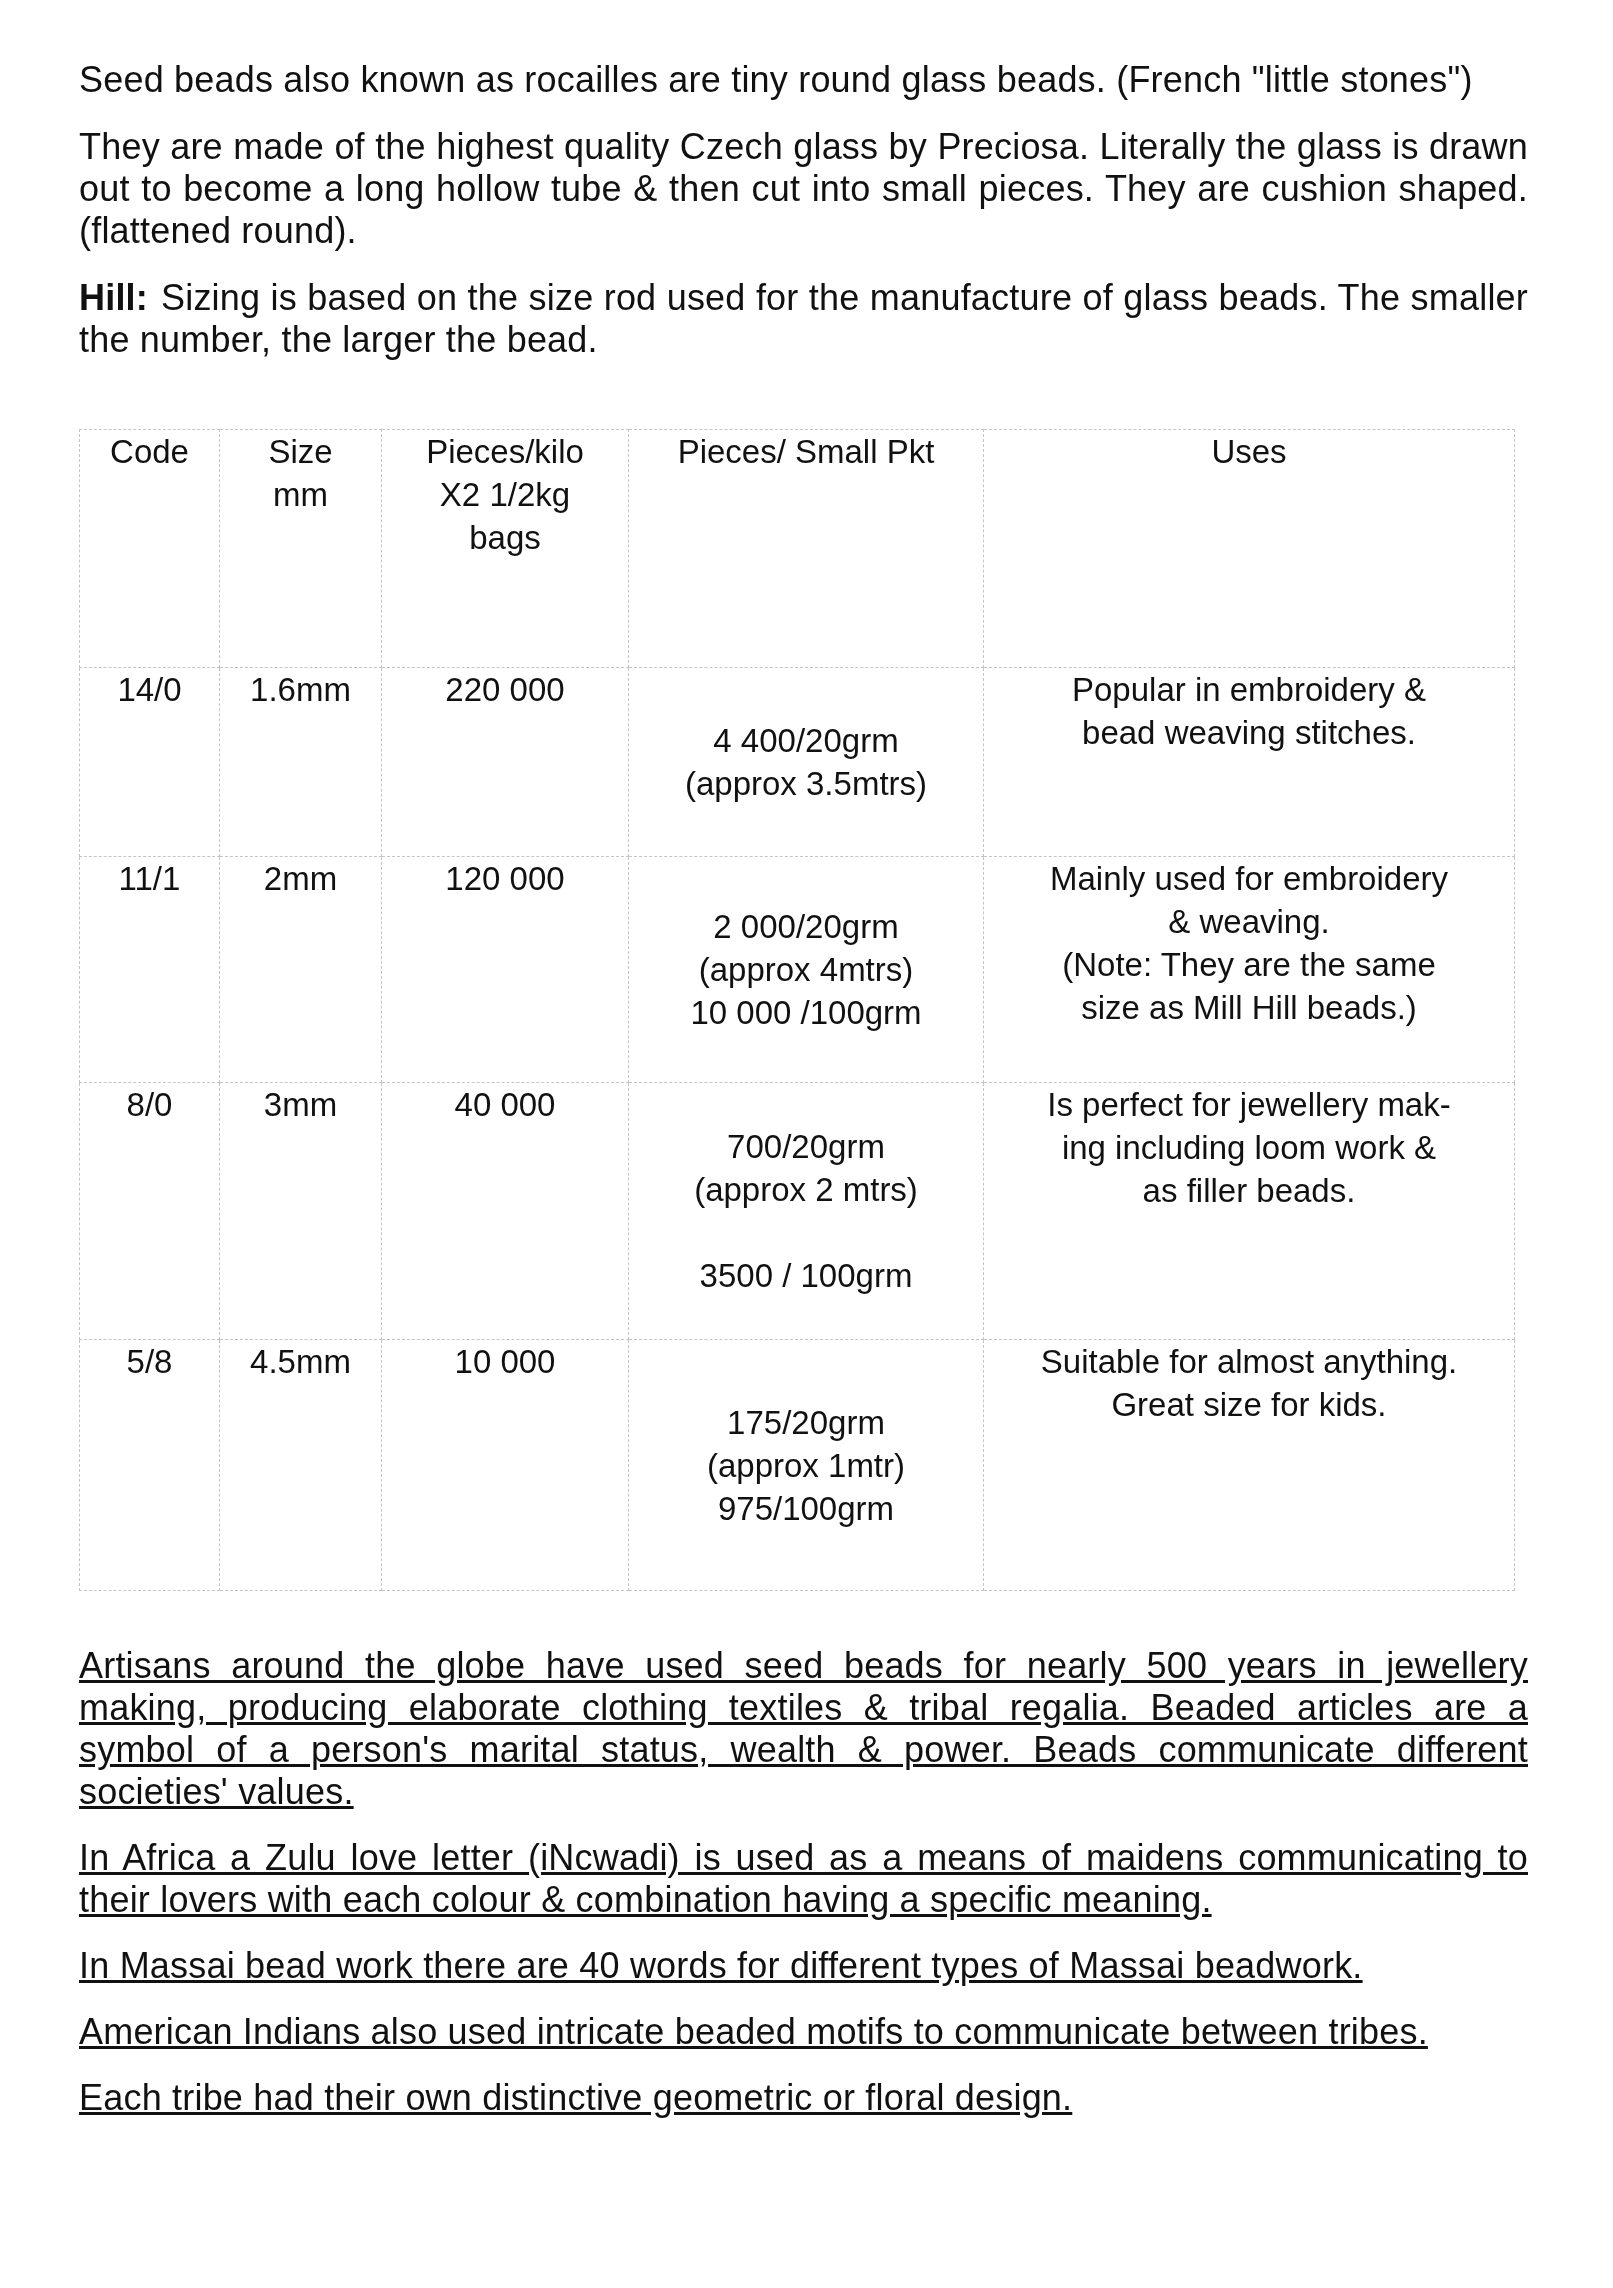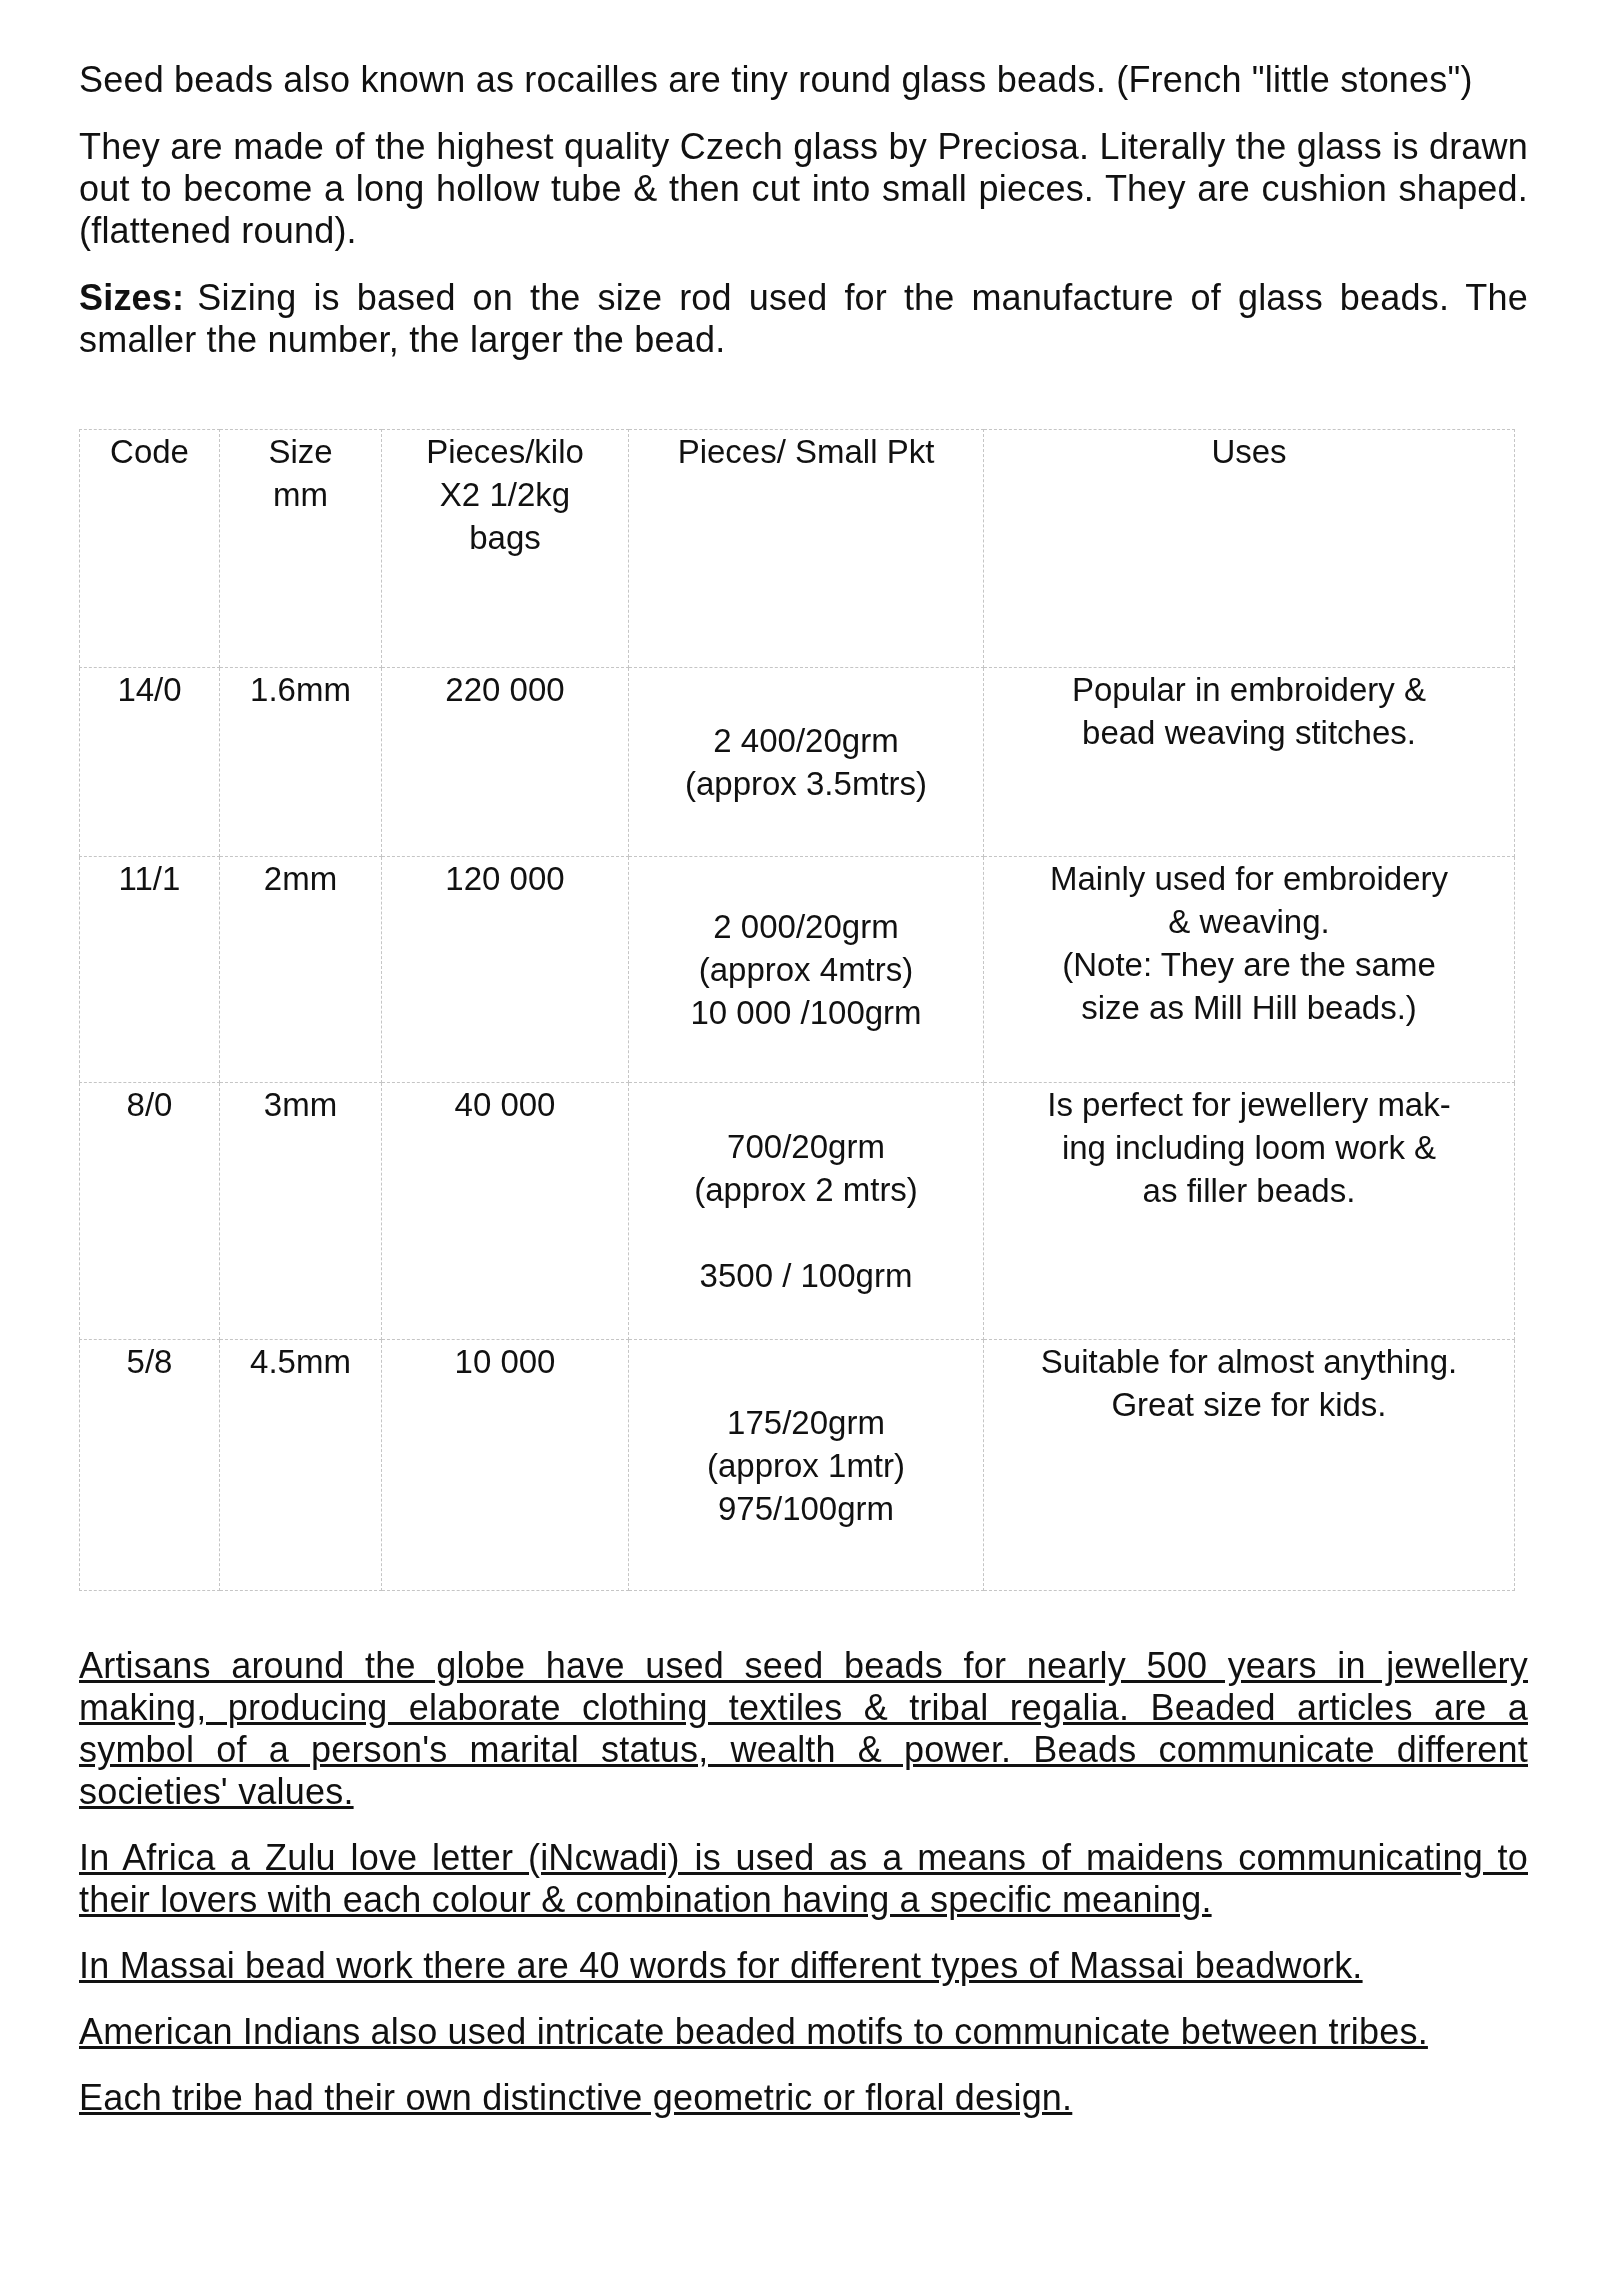--- a/index.html
+++ b/index.html
@@ -66,21 +66,21 @@
 </style>
 </head>
 <body>
 
 <div class="page">
 
   <p class="body-par">Seed beads also known as rocailles are tiny round glass beads. (French "little stones")</p>
 
   <p class="body-par">They are made of the highest quality Czech glass by Preciosa. Literally the glass is drawn out to become a long hollow tube &amp; then cut into small pieces. They are cushion shaped. (flattened round).</p>
 
-  <p class="body-par"><span class="lead-bold">Sizes:</span><span>Sizing is based on the size rod used for the manufacture of glass beads. The smaller the number, the larger the bead.</span></p>
+  <p class="body-par"><span class="lead-bold">Hill:</span><span>Sizing is based on the size rod used for the manufacture of glass beads. The smaller the number, the larger the bead.</span></p>
 
   <table class="bead-table">
     <colgroup>
       <col style="width:140px">
       <col style="width:162px">
       <col style="width:247px">
       <col style="width:355px">
       <col style="width:531px">
     </colgroup>
     <tbody>
@@ -92,21 +92,21 @@
 X2 1/2kg
 bags</th>
       <th class="v-top">Pieces/ Small Pkt</th>
       <th class="v-top">Uses</th>
     </tr>
 
     <tr class="row-14">
       <td class="cell-top bold-col">14/0</td>
       <td class="cell-top">1.6mm</td>
       <td class="cell-top">220 000</td>
-      <td class="cell-mid">2 400/20grm
+      <td class="cell-mid">4 400/20grm
 (approx 3.5mtrs)</td>
       <td class="cell-uses">Popular in embroidery &amp;
 bead weaving stitches.</td>
     </tr>
 
     <tr class="row-11">
       <td class="cell-top bold-col">11/1</td>
       <td class="cell-top">2mm</td>
       <td class="cell-top">120 000</td>
       <td class="cell-mid">2 000/20grm

